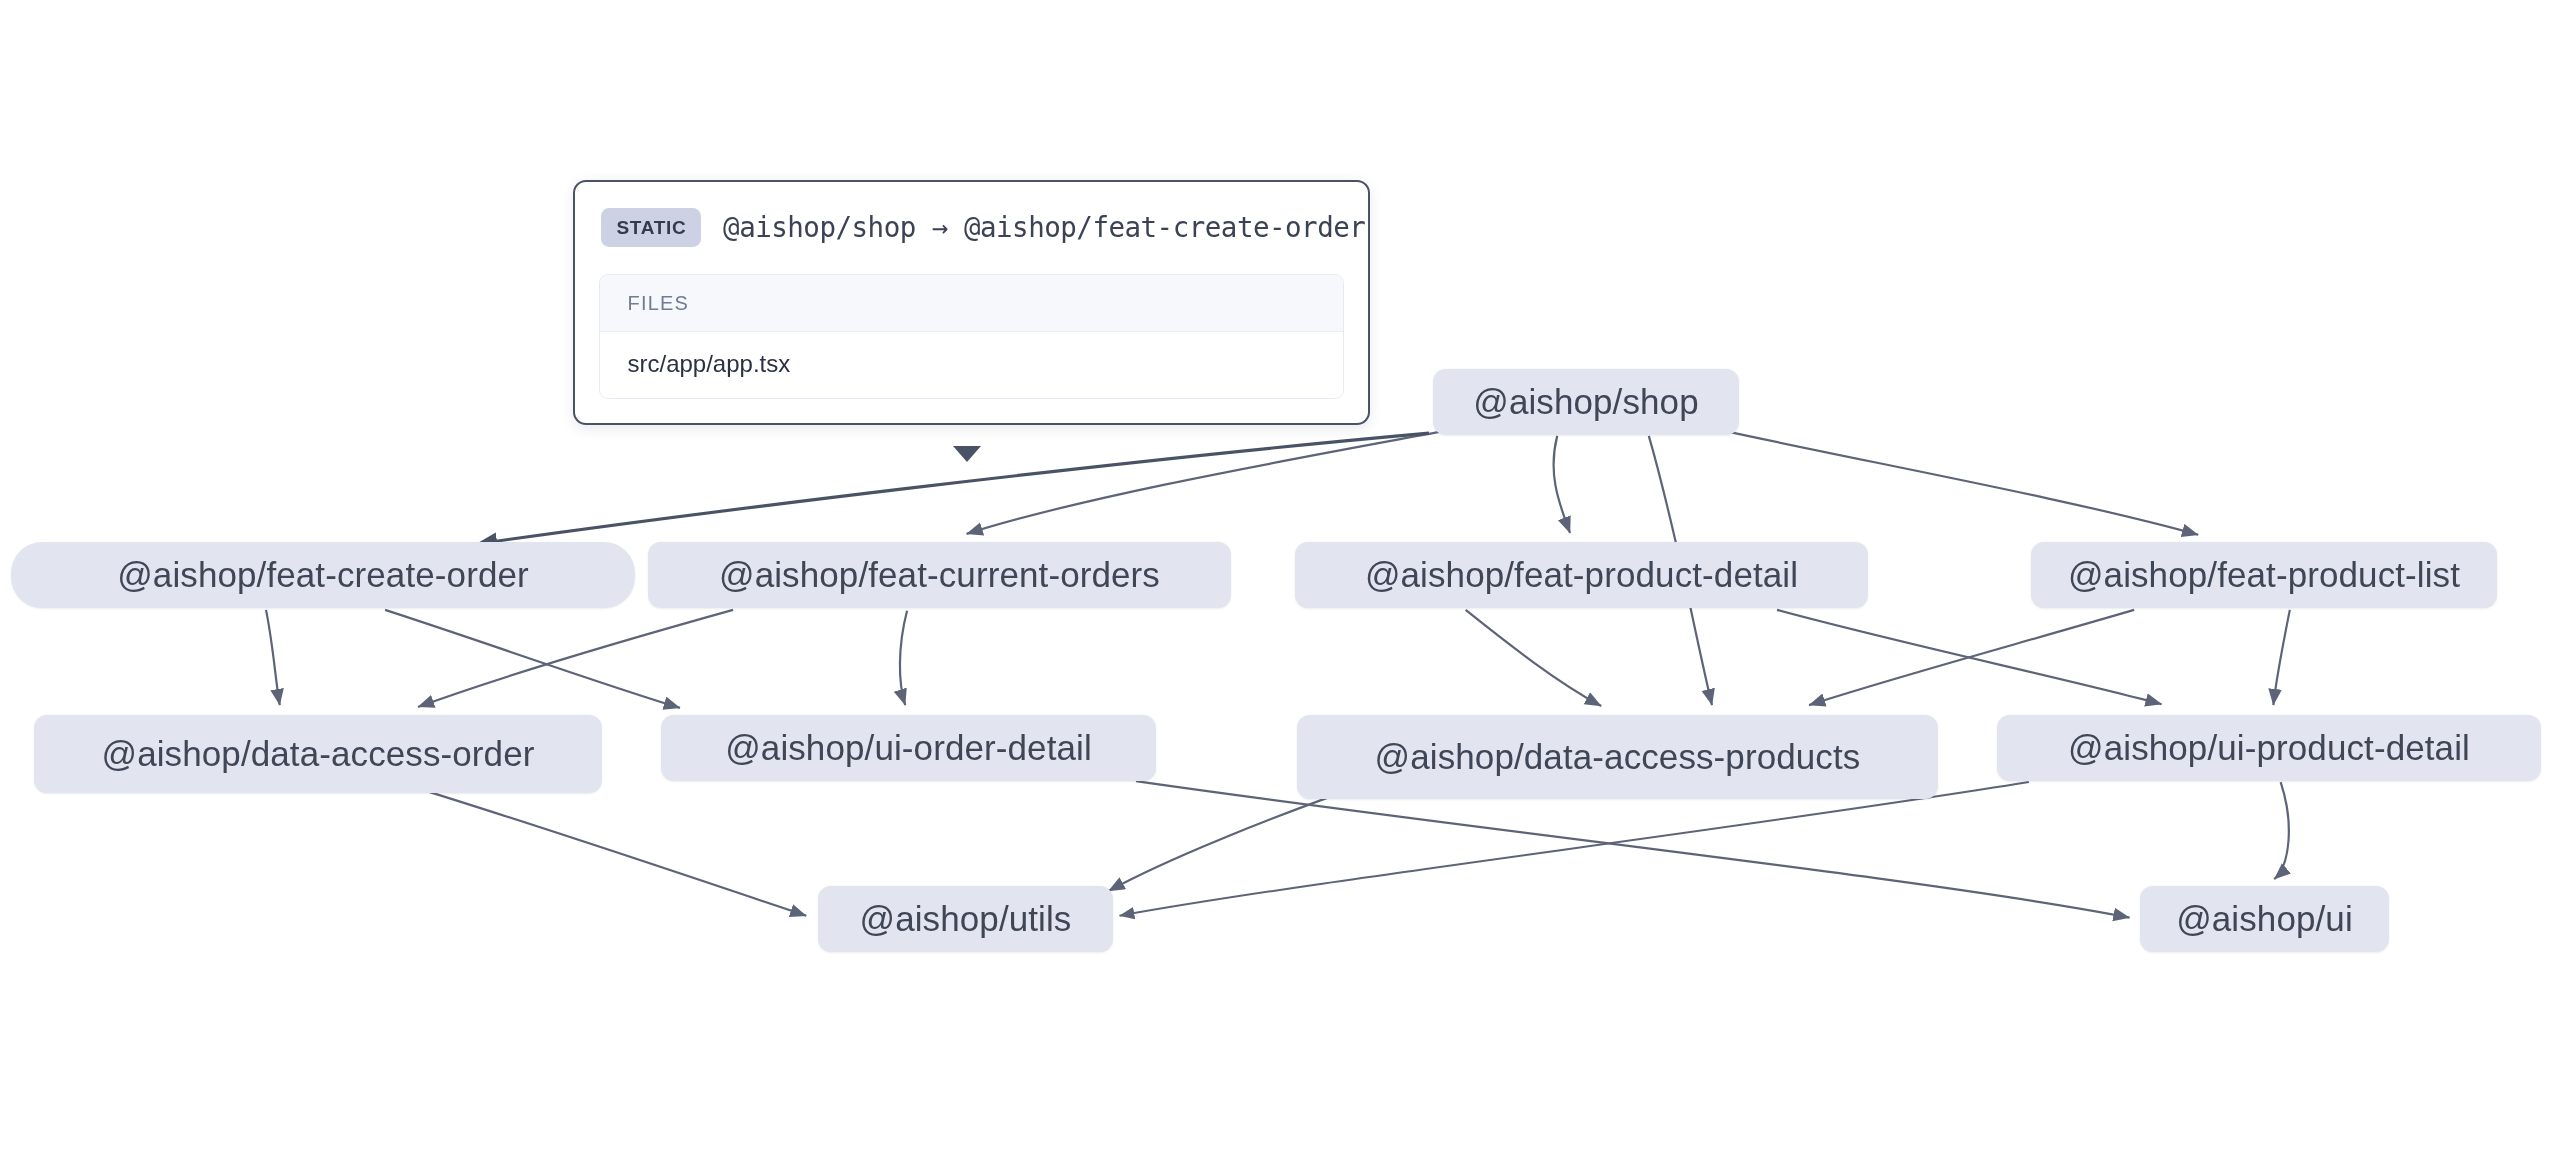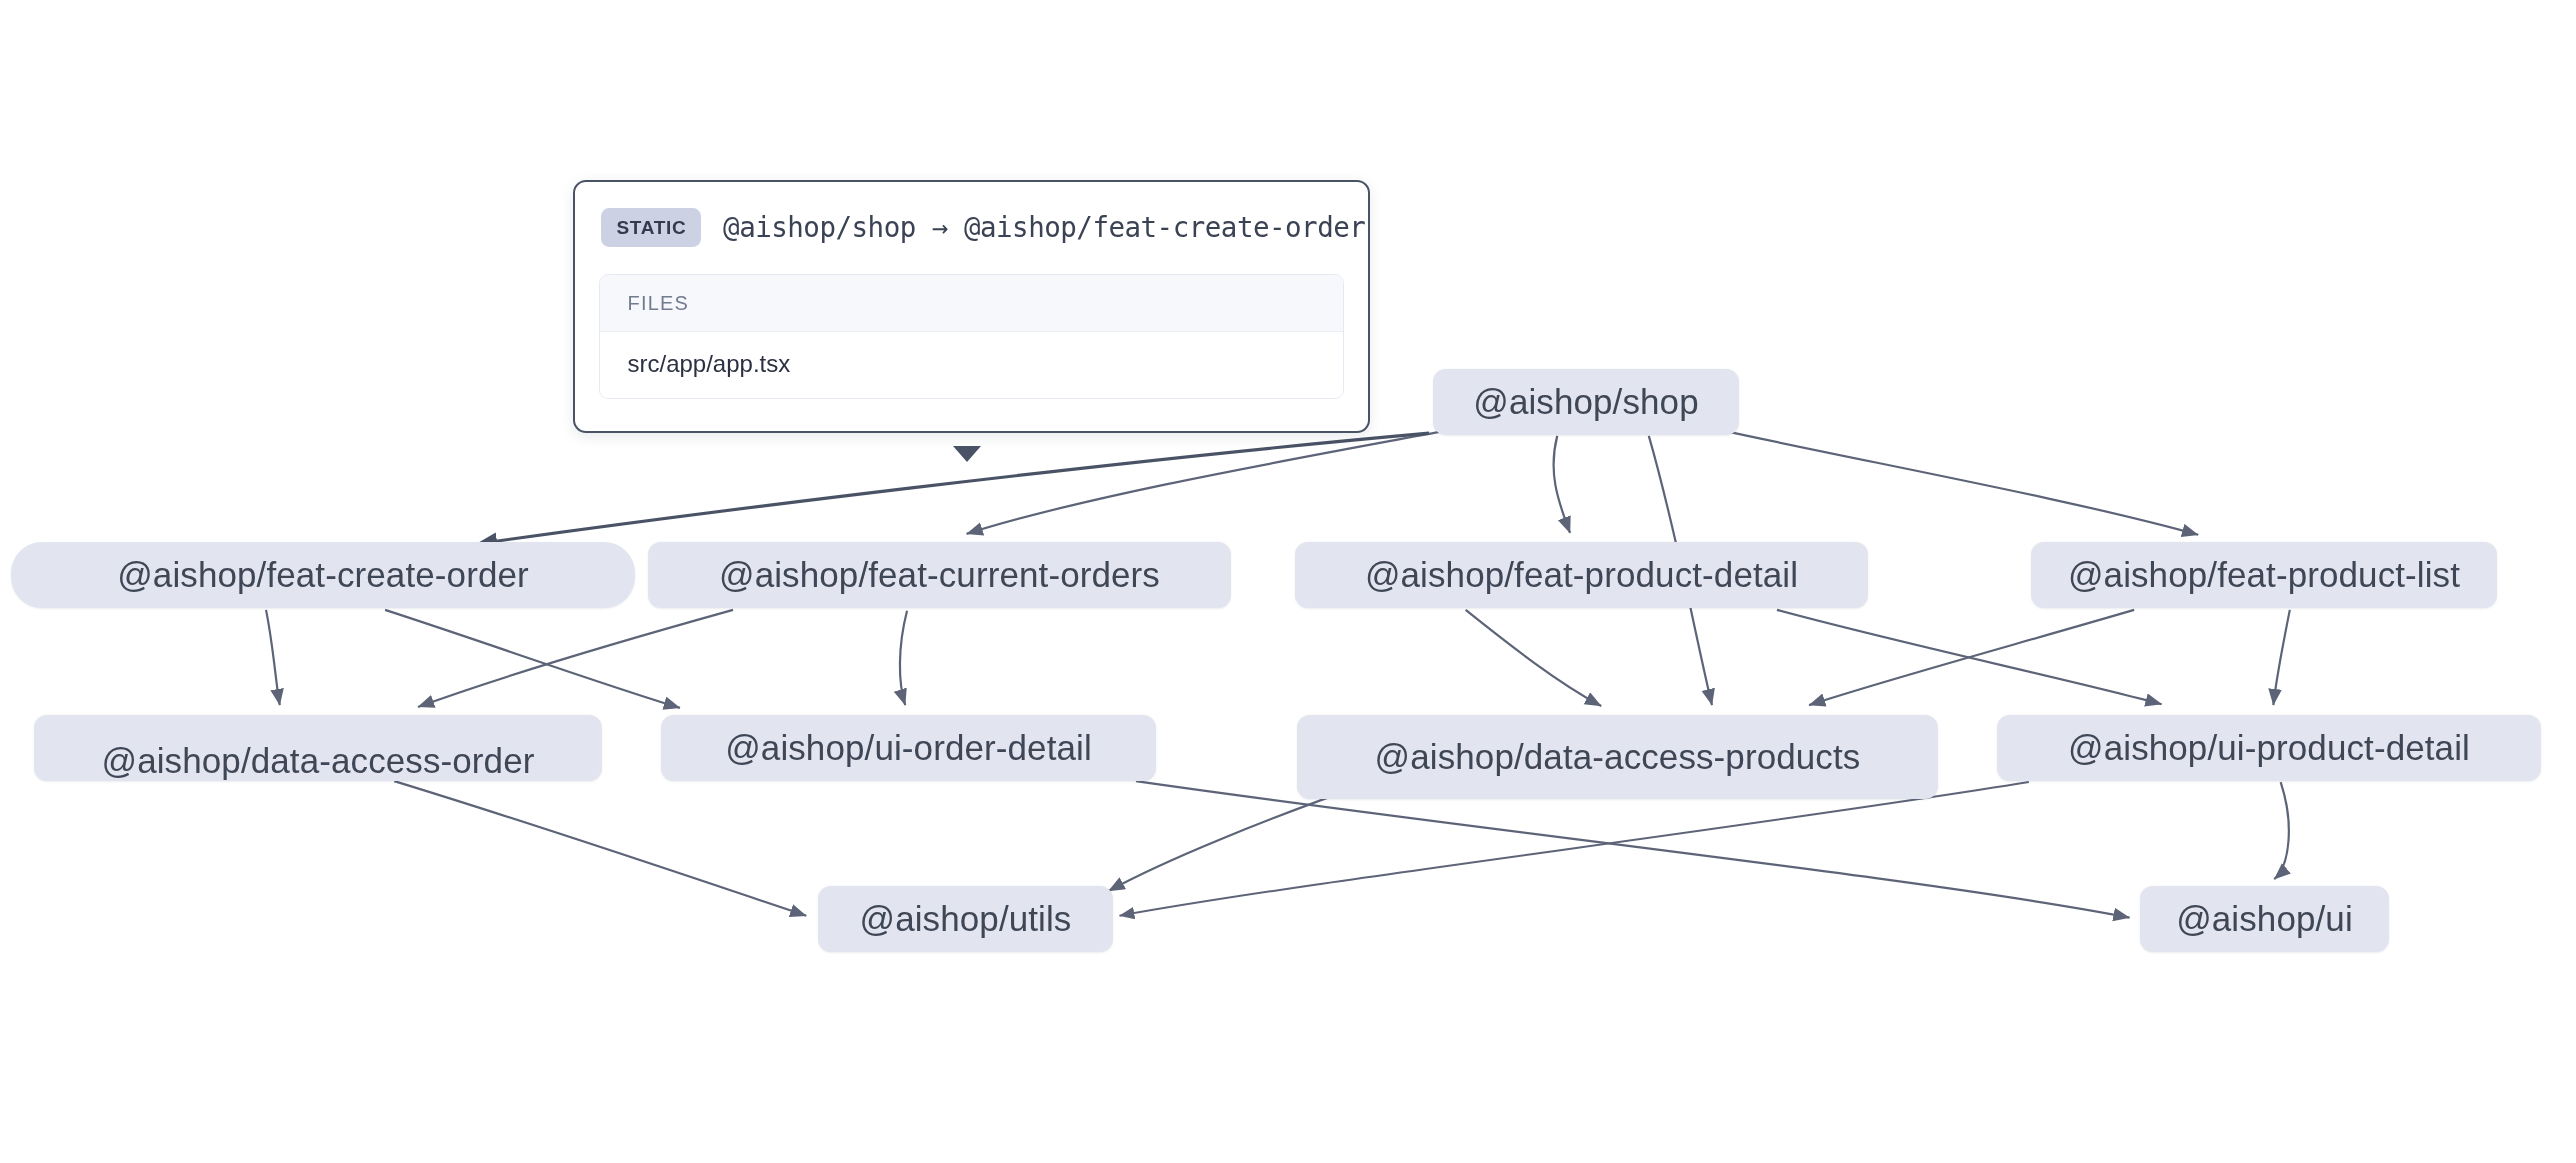--- a/index.html
+++ b/index.html
@@ -46,21 +46,21 @@
   
   #tooltip {
     position: absolute;
     left: 573px;
     top: 180px;
     width: 797px;
     box-sizing: border-box;
     background: #ffffff;
     border: 2.3px solid #4a5266;
     border-radius: 13px;
-    padding: 20px 24px 32px 24px;
+    padding: 20px 24px 24px 24px;
     box-shadow: 0 3.7px 13px rgba(40,50,75,0.10);
   }
   #tooltip .tip-head {
     display: flex;
     align-items: center;
     gap: 22px;
     padding: 5.5px 1.8px 3.7px 1.8px;
   }
   .badge {
     background: #ccd2e4;
@@ -185,21 +185,21 @@
   </div>
 
   <div class="node" style="left:1295px;top:542px;width:573px;height:66px;">
     <span>@aishop/feat-product-detail</span>
   </div>
 
   <div class="node" style="left:2031px;top:542px;width:466px;height:66px;">
     <span>@aishop/feat-product-list</span>
   </div>
 
-  <div class="node" style="left:34px;top:715px;width:568px;height:66px;align-items:flex-end;">
+  <div class="node" style="left:34px;top:715px;width:568px;height:78px;">
     <span>@aishop/data-access-order</span>
   </div>
 
   <div class="node" style="left:661px;top:715px;width:495px;height:66px;">
     <span>@aishop/ui-order-detail</span>
   </div>
 
   <div class="node" style="left:1297px;top:715px;width:641px;height:84px;">
     <span>@aishop/data-access-products</span>
   </div>

